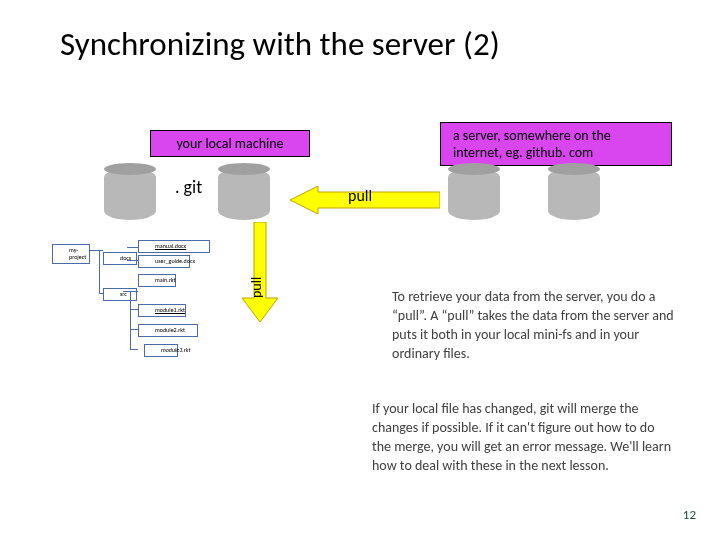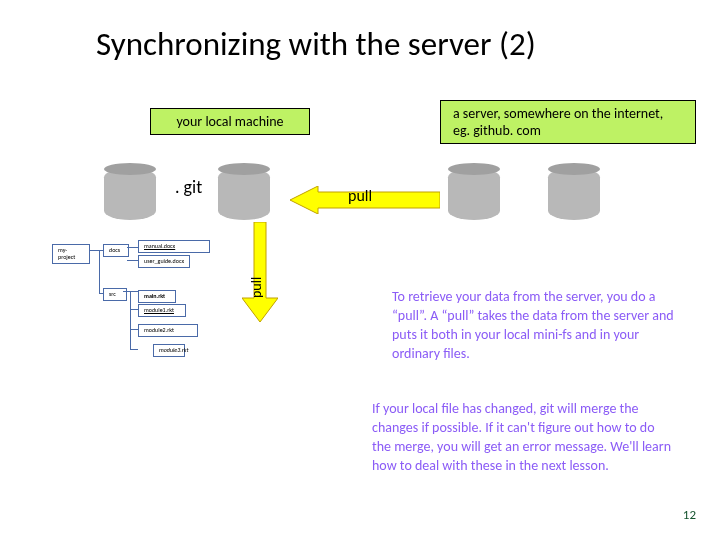--- a/index.html
+++ b/index.html
@@ -12,31 +12,31 @@
     position: relative;
     overflow: hidden;
   }
   .title {
     position: absolute;
     top: 24px;
     left: 60px;
     font-size: 33px;
     font-weight: 400;
     color: #000;
-    margin-left: 36px;
   }
   .box-label {
     position: absolute;
     border: 1px solid #000;
-    background: #bef264;
+    background: #d946ef;
     padding: 4px 12px;
     font-size: 14px;
+    margin-top: 22px;
   }
   .local-label { top: 108px; left: 150px; width: 160px; text-align: center; }
-  .server-label { top: 100px; left: 440px; width: 256px; }
+  .server-label { top: 100px; left: 440px; width: 232px; }
   .git-label {
     position: absolute;
     top: 176px;
     left: 175px;
     font-size: 18px;
     color: #000;
   }
   .cylinder {
     position: absolute;
     width: 52px;
@@ -89,51 +89,51 @@
     color: #000;
     transform: rotate(-90deg);
     transform-origin: left top;
   }
 
   .fs-box {
     position: absolute;
     border: 1px solid #4a6aa8;
     background: #fff;
     font-size: 6px;
-    padding: 2px 5px;
+    padding: 2px 16px;
     line-height: 1.2;
     color: #000;
   }
   .fs-root { top: 244px; left: 52px; width: 38px; }
-  .fs-docs { top: 244px; left: 103px; width: 26px; }
+  .fs-docs { top: 252px; left: 103px; width: 26px; }
   .fs-manual { top: 240px; left: 138px; width: 72px; text-decoration: underline; }
   .fs-userguide { top: 255px; left: 138px; width: 52px; }
   .fs-src { top: 288px; left: 103px; width: 24px; }
-  .fs-main { top: 290px; left: 138px; width: 38px; font-weight: bold; }
+  .fs-main { top: 274px; left: 138px; width: 38px; }
   .fs-mod1 { top: 304px; left: 138px; width: 48px; text-decoration: underline; }
   .fs-mod2 { top: 324px; left: 138px; width: 60px; }
-  .fs-mod3 { top: 344px; left: 153px; width: 32px; font-style: italic; }
+  .fs-mod3 { top: 344px; left: 144px; width: 32px; font-style: italic; }
 
   .line { position: absolute; background: #4a6aa8; }
   .l1 { top: 250px; left: 90px; width: 13px; height: 1px; }
   .l2 { top: 247px; left: 127px; width: 11px; height: 1px; }
   .l3 { top: 260px; left: 127px; width: 11px; height: 1px; }
   .l4 { top: 250px; left: 99px; width: 1px; height: 44px; }
   .l5 { top: 293px; left: 99px; width: 4px; height: 1px; }
   .l6 { top: 291px; left: 123px; width: 15px; height: 1px; }
   .l7 { top: 291px; left: 130px; width: 1px; height: 58px; }
   .l8 { top: 309px; left: 130px; width: 8px; height: 1px; }
   .l9 { top: 329px; left: 130px; width: 8px; height: 1px; }
   .l10 { top: 349px; left: 130px; width: 8px; height: 1px; }
 
   .para {
     position: absolute;
     font-size: 14px;
     line-height: 1.35;
-    color: #8b5cf6;
+    color: #404040;
   }
   .p1 { top: 288px; left: 392px; width: 296px; }
   .p2 { top: 400px; left: 372px; width: 300px; }
   .pagenum {
     position: absolute;
     bottom: 18px;
     right: 24px;
     font-size: 13px;
     color: #14532d;
   }

